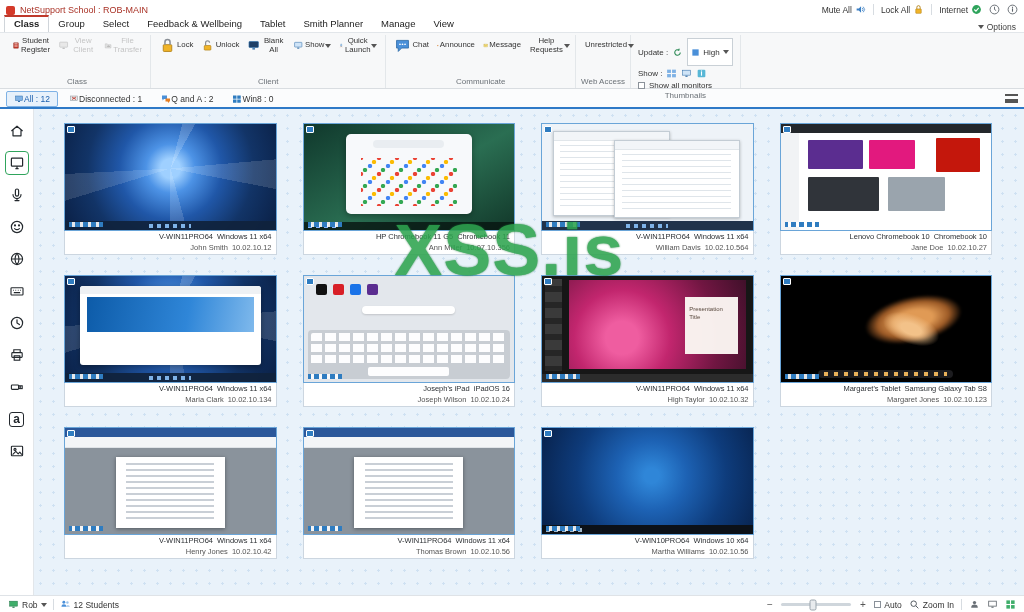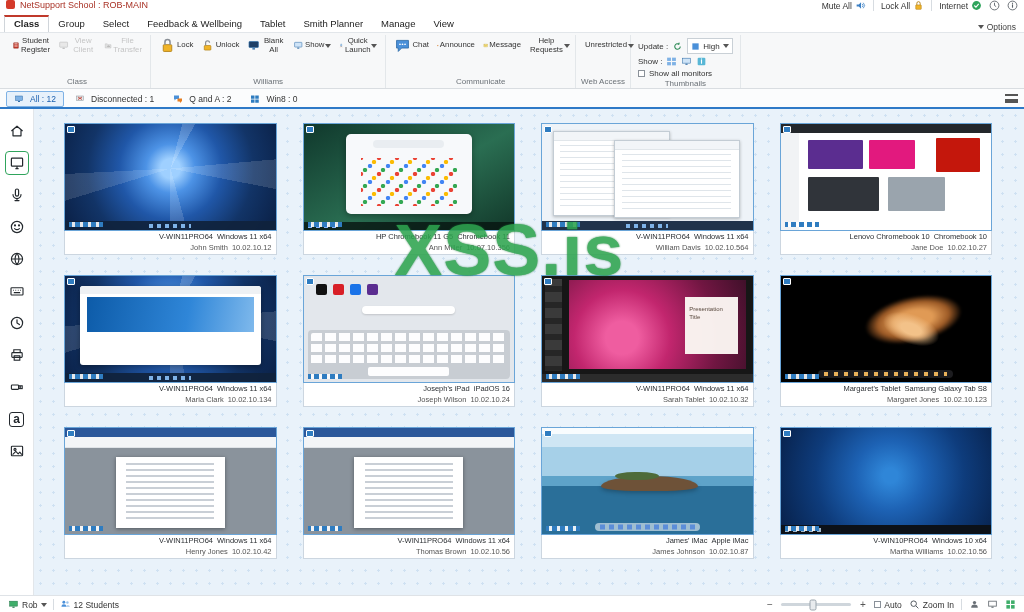--- a/index.html
+++ b/index.html
@@ -2,21 +2,21 @@
 <html><head>
 <meta charset="utf-8">
 <style>
   *{box-sizing:border-box;margin:0;padding:0}
   html,body{width:1024px;height:612px;overflow:hidden}
   body{font-family:"Liberation Sans",sans-serif;font-size:9px;color:#2b2f33;background:#fff}
   svg{display:block}
   .i{display:inline-flex;align-items:center;justify-content:center}
 
   
-  .titlebar{height:15px;display:flex;align-items:flex-start;padding:0 6px;background:#fff}
+  .titlebar{height:15px;display:flex;align-items:flex-end;padding:0 6px;background:#fff}
   .logo{width:9px;height:9px;background:#d43a2a;border-radius:2px;margin-right:5px;flex:none}
   .title{color:#a93226;font-size:9px;white-space:nowrap}
   .tb-right{margin-left:auto;display:flex;align-items:center;gap:7px;font-size:8.5px;color:#333}
   .tb-right .grp{display:flex;align-items:center;gap:3px}
 
   
   .menubar{height:18px;display:flex;align-items:flex-end;padding:0 4px;border-bottom:1px solid #e2e6ea;background:#fff}
   .menu-item{padding:2px 9px 3px;font-size:9.5px;color:#222;white-space:nowrap}
   .menu-item.active{font-weight:bold;background:#fff;border:1px solid #d0d5da;border-bottom:none;border-top:2px solid #c0392b;padding-top:1px}
   .options{margin-left:auto;display:flex;align-items:center;gap:3px;font-size:8.5px;color:#444;padding-right:4px}
@@ -24,26 +24,26 @@
 
   
   .ribbon{display:flex;align-items:stretch;background:#f7f8f9;border-bottom:1px solid #d9dde1;height:56px;padding:2px 4px 0}
   .rgroup{display:flex;flex-direction:column;align-items:center;padding:0 5px;border-right:1px solid #e3e7ea}
   .rbuttons{display:flex;gap:2px;flex:1;align-items:flex-start}
   .rbtn{display:flex;flex-direction:row;align-items:center;gap:1px;padding:2px 3px;min-width:34px;max-width:44px;font-size:7.8px;color:#333;text-align:center;line-height:1.1;cursor:default}
   .rbtn.disabled{color:#a9b0b6;opacity:.7;filter:grayscale(1)}
   .rlabel{font-size:8px;color:#6b7177;padding:1px 0 2px}
   .tg{display:flex;flex-direction:column;gap:2px;padding:3px 2px 0;font-size:8px;color:#333;flex:1}
   .tg-row{display:flex;align-items:center;gap:4px}
-  .dd{display:flex;align-items:center;gap:3px;border:1px solid #c9d0d6;background:#fff;padding:0 3px;height:16px}
+  .dd{display:flex;align-items:center;gap:3px;border:1px solid #c9d0d6;background:#fff;padding:0 3px;height:28px}
   .cb{width:7px;height:7px;border:1px solid #8a9199;background:#fff;display:inline-block;flex:none}
 
   
   .tabbar{height:20px;display:flex;align-items:center;gap:3px;padding:1px 6px 0;background:#fbfcfd;border-bottom:2px solid #2e79c7}
-  .tab{display:flex;align-items:flex-start;gap:6px;padding:2px 7px;font-size:8.5px;color:#333;border:1px solid transparent;border-radius:2px}
+  .tab{display:flex;align-items:flex-start;gap:0;padding:2px 7px;font-size:8.5px;color:#333;border:1px solid transparent;border-radius:2px}
   .tab.active{background:#e7f1fb;border-color:#7fb2e5;color:#1b5fae}
   .hamb{margin-left:auto;width:13px;height:9px;border-top:2px solid #555;border-bottom:2px solid #555;position:relative}
   .hamb::after{content:'';position:absolute;left:0;right:0;top:2.5px;height:2px;background:#555}
 
   
   .content{display:flex;height:486px}
   .sidebar{width:34px;background:#fff;border-right:1px solid #e2e6ea;display:flex;flex-direction:column;align-items:center;gap:8px;padding-top:10px}
   .s-item{width:24px;height:24px;display:flex;align-items:center;justify-content:center;border-radius:4px}
   .s-item.active{border:1.5px solid #2fa45c}
   .glyph-a{font-size:12px;font-weight:bold;color:#23282d;border:1.4px solid #23282d;border-radius:3px;width:15px;height:15px;display:flex;align-items:center;justify-content:center;line-height:1}
@@ -279,21 +279,21 @@
       <div class="rbtn">
         <svg width="17" height="17" viewBox="0 0 20 20">
             <path d="M10 2 C13 5 14 9 12 14 H8 C6 9 7 5 10 2 Z" fill="#7fb2e5" stroke="#2f6da8"></path>
             <circle cx="10" cy="8" r="1.6" fill="#fff"></circle>
             <path d="M8 14 l-2 4 M12 14 l2 4" stroke="#e67e22" stroke-width="1.6"></path>
           </svg>
         <span>Quick Launch</span>
         <span class="chev"></span>
       </div>
     </div>
-    <span class="rlabel">Williams</span>
+    <span class="rlabel">Client</span>
   </div>
 
   <div class="rgroup">
     <div class="rbuttons">
       <div class="rbtn">
         <svg width="17" height="17" viewBox="0 0 20 20">
             <path d="M3 4 h14 v9 h-8 l-4 4 v-4 h-2 Z" fill="#4a90d9" stroke="#2f6da8"></path>
             <circle cx="7" cy="8.5" r="1" fill="#fff"></circle>
             <circle cx="10" cy="8.5" r="1" fill="#fff"></circle>
             <circle cx="13" cy="8.5" r="1" fill="#fff"></circle>
@@ -628,21 +628,21 @@
           <i class="pbar"></i>
           <i class="ovtl"></i>
             <i class="ovbl"></i>
         </div>
         <div class="labelbar">
           <div class="lrow">
               <span>V-WIN11PRO64</span>
               <span>Windows 11 x64</span>
             </div>
           <div class="lrow second">
-              <span>Sarah Tablet</span>
+              <span>High Taylor</span>
               <span>10.02.10.32</span>
             </div>
         </div>
       </div>
 
       <div class="card">
         <div class="screen scr-s8">
           <i class="blob"></i>
             <i class="blob2"></i>
             <i class="sdock"></i>
@@ -694,39 +694,20 @@
               <span>V-WIN11PRO64</span>
               <span>Windows 11 x64</span>
             </div>
           <div class="lrow second">
               <span>Thomas Brown</span>
               <span>10.02.10.56</span>
             </div>
         </div>
       </div>
 
-      <div class="card">
-        <div class="screen scr-mac">
-          <i class="mbar"></i>
-            <i class="isle"></i>
-            <i class="dockm"></i>
-          <i class="ovtl"></i>
-            <i class="ovbl"></i>
-        </div>
-        <div class="labelbar">
-          <div class="lrow">
-              <span>James' iMac</span>
-              <span>Apple iMac</span>
-            </div>
-          <div class="lrow second">
-              <span>James Johnson</span>
-              <span>10.02.10.87</span>
-            </div>
-        </div>
-      </div>
 
       <div class="card">
         <div class="screen scr-w10">
           <i class="wlogo">
               <b></b>
               <b></b>
               <b></b>
               <b></b>
             </i>
             <i class="tb10"></i>

